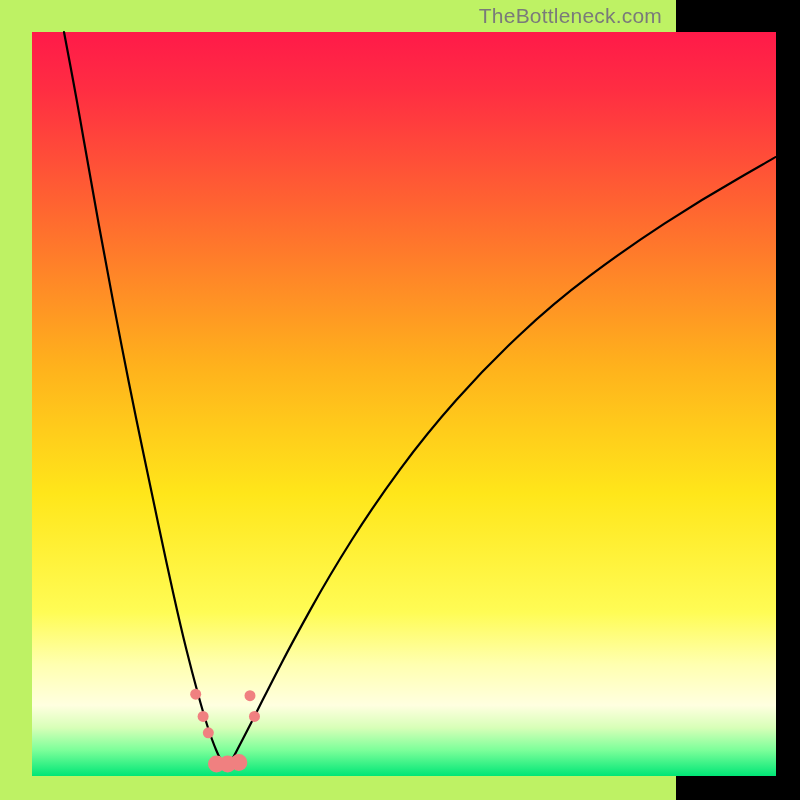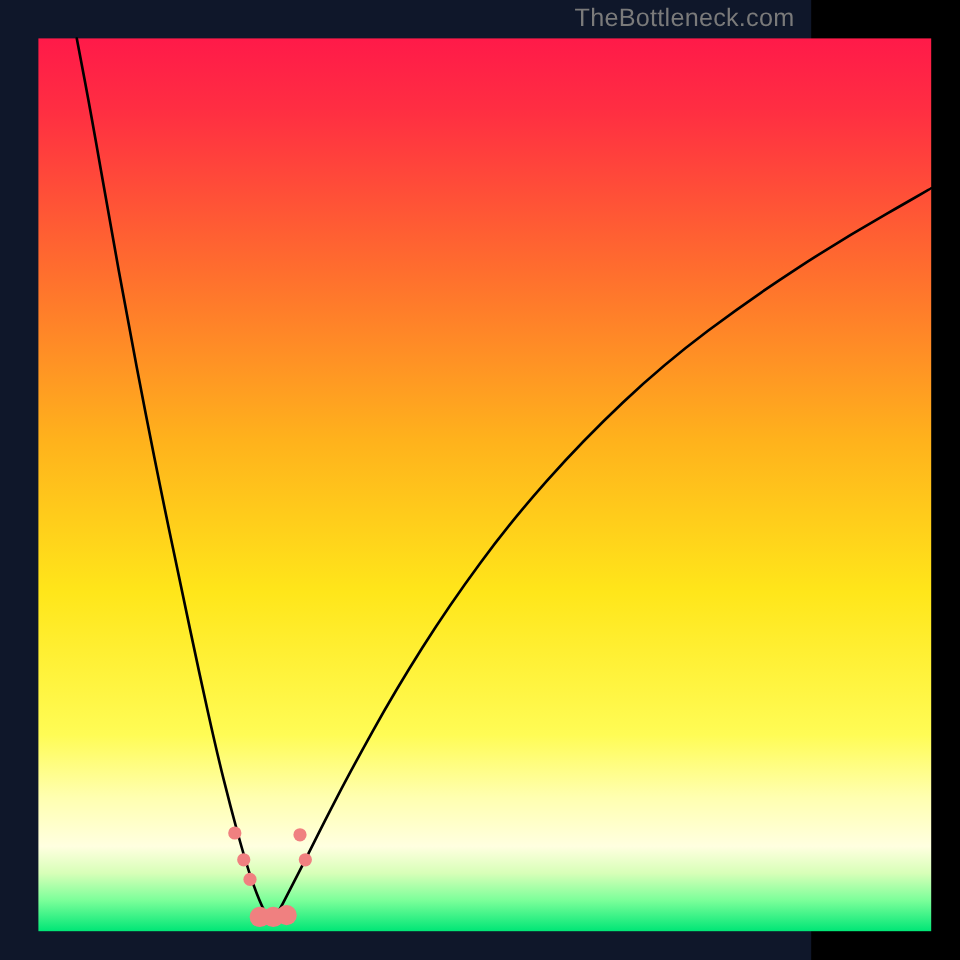--- a/index.html
+++ b/index.html
@@ -8,21 +8,21 @@
     width: 800px;
     height: 800px;
     background: #000000;
     overflow: hidden;
     font-family: Arial, Helvetica, sans-serif;
   }
   .frame {
     position: relative;
     width: 676px;
     height: 800px;
-    background: #0f172a;
+    background: #bef264;
   }
   .plot {
     position: absolute;
     display: block;
   }
   .watermark {
     position: absolute;
     top: 4px;
     right: 14px;
     color: #7a7a7a;

